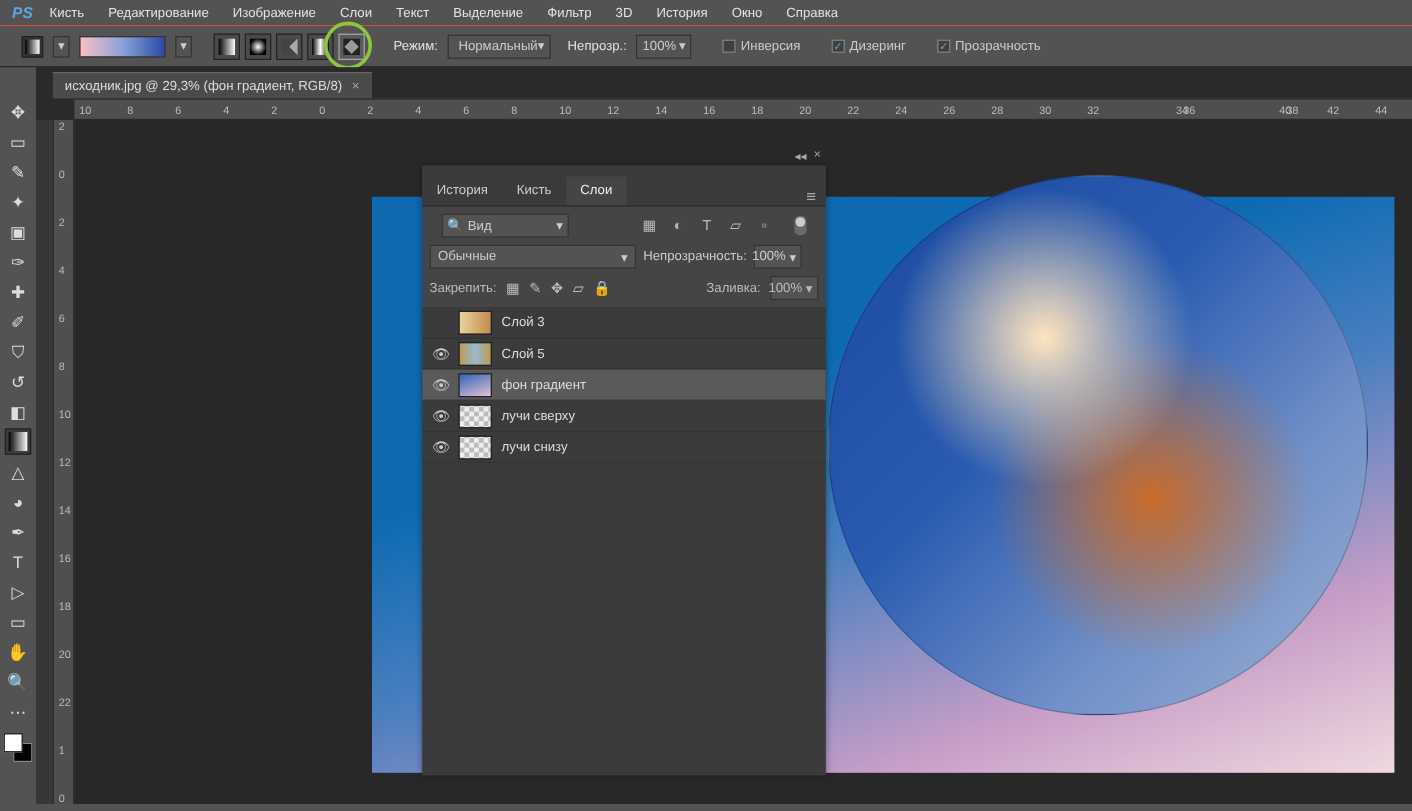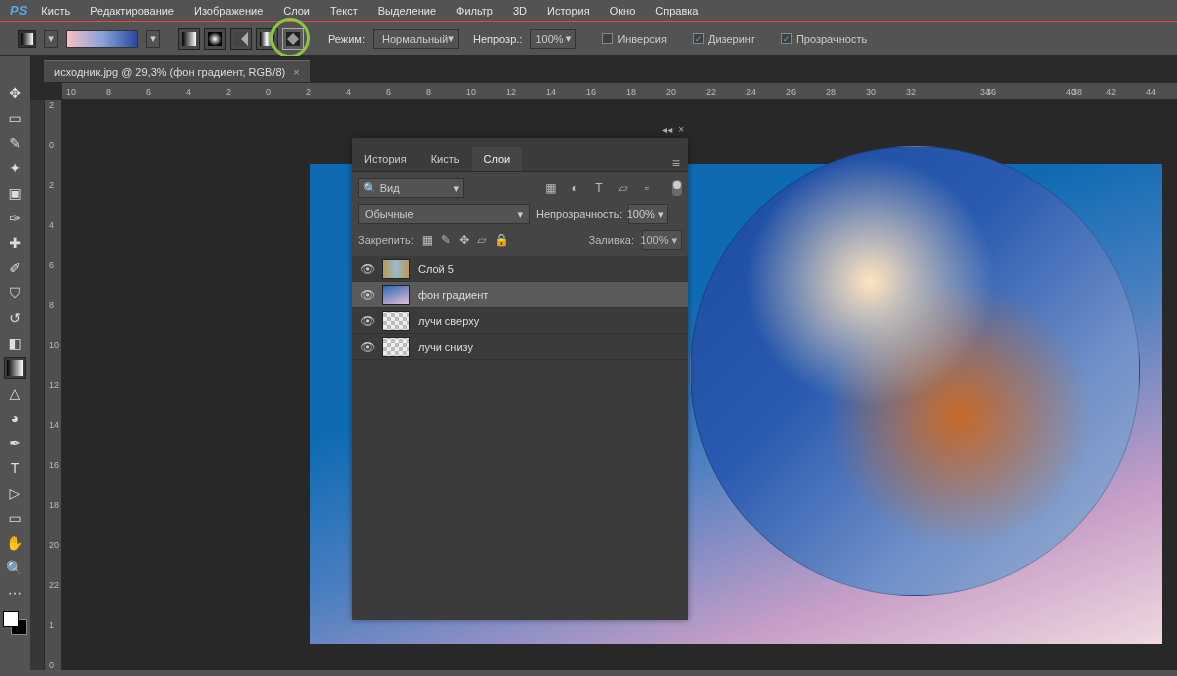--- a/index.html
+++ b/index.html
@@ -60,21 +60,21 @@
 }
 
 
 .panels { position:absolute; left:322px; top:82px; width:336px; background:#454545; font-size:11px; box-shadow:0 0 6px rgba(0,0,0,.4); }
 .panel-ctrl { position:absolute; right:4px; top:-14px; display:flex; gap:6px; color:#aaa; font-size:10px; }
 .panel-tabs { height:34px; display:flex; align-items:flex-end; gap:0; background:#3b3b3b; border-bottom:1px solid #2a2a2a; }
 .ptab { height:24px; padding:0 12px; display:flex; align-items:center; color:#ccc; cursor:pointer; }
 .ptab.active { background:#454545; color:#eee; }
 .panel-tabs .menu { margin-left:auto; margin-right:8px; color:#aaa; font-size:14px; }
 
-.layers-top { display:flex; align-items:center; gap:8px; padding:6px 6px; }
+.layers-top { display:flex; align-items:center; gap:8px; padding:6px 16px; }
 .kind-dd { width:106px; height:20px; border:1px solid #333; background:#535353; display:flex; align-items:center; padding:0 4px; justify-content:space-between; }
 .filter-icons { display:flex; gap:10px; color:#bbb; font-size:12px; margin-left:auto; }
 .filter-icons span{ width:14px; text-align:center; cursor:pointer; }
 .filter-toggle { width:10px; height:16px; background:#6a6a6a; border-radius:4px; margin-left:10px; position:relative; }
 .filter-toggle::after{ content:""; position:absolute; width:8px; height:8px; background:#ccc; border-radius:50%; left:1px; top:1px; }
 
 .layers-row2 { display:flex; align-items:center; gap:6px; padding:0 6px 6px; }
 .blend-dd { width:172px; height:20px; border:1px solid #333; background:#535353; display:flex; align-items:center; justify-content:space-between; padding:0 6px; }
 .opac-lbl { color:#ccc; }
 .perc { width:40px; height:20px; border:1px solid #333; background:#535353; display:flex; align-items:center; justify-content:flex-end; padding:0 4px; gap:3px; }
@@ -358,20 +358,25 @@
       </div>
       <span style="margin-left:auto">Заливка:</span>
       <div class="perc">
           <span>100%</span>
           <span>▾</span>
         </div>
     </div>
 
     <div class="layer-list" id="layer-list">
         <div class="layer">
+          <span class="eye off"></span>
+          <div class="thumb img1"></div>
+          <span class="lname">Слой 3</span>
+        </div>
+        <div class="layer">
           <span class="eye ">👁</span>
           <div class="thumb img3"></div>
           <span class="lname">Слой 5</span>
         </div>
         <div class="layer sel">
           <span class="eye ">👁</span>
           <div class="thumb grad"></div>
           <span class="lname">фон градиент</span>
         </div>
         <div class="layer">

